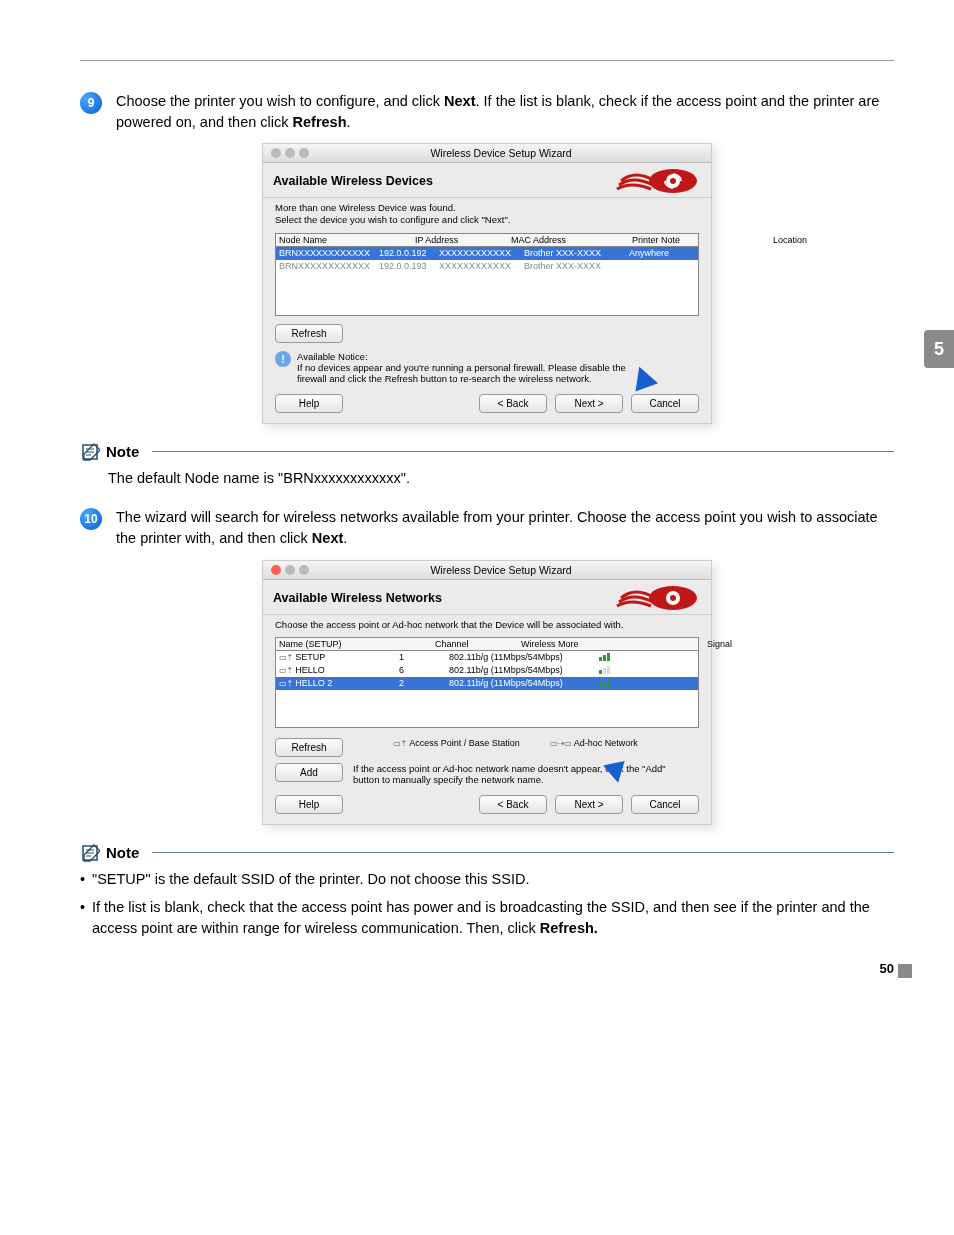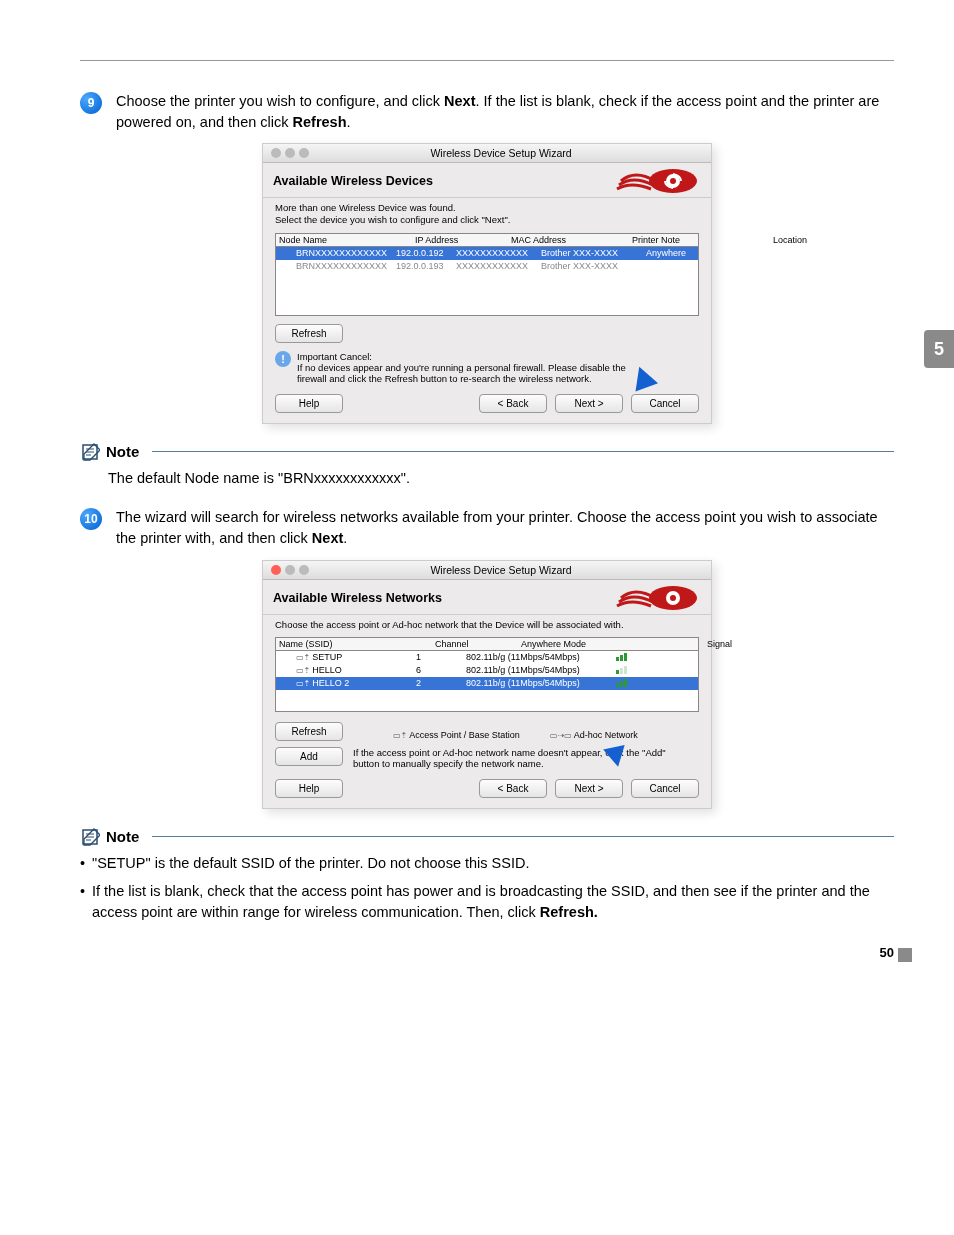--- a/index.html
+++ b/index.html
@@ -81,21 +81,21 @@
   .dlg-body { padding:4px 12px 10px 12px; }
   .dlg-intro { font-size:9.5px; line-height:1.3; margin-bottom:6px;}
   .grid-head, .grid-row {
     display:grid;
     font-size:9px;
     align-items:center;
   }
   .d1 .grid-head, .d1 .grid-row { grid-template-columns: 100px 60px 85px 105px 60px; }
   .grid-head { background:#f6f6f6; border: 1px solid #888; border-bottom:0; padding:1px 3px;gap:36px;}
   .grid-rows { border:1px solid #888; background:#fff; height:70px; overflow:hidden;}
-  .grid-row { padding:0 20px; height:13px; }
+  .grid-row { padding:0 3px; height:13px; }
   .grid-row.sel { background:#3874d6; color:#fff;}
   .grid-row.dim { color:#888; }
   .btn {
     display:inline-block; border:1px solid #999; border-radius:4px;
     background:linear-gradient(#fdfdfd,#e5e5e5);
     font-size:10px; padding:3px 0; text-align:center;
     min-width:68px;
   }
   .btn-row { display:flex; justify-content:space-between; margin-top:10px; gap:70px;}
   .btn-row .right { display:flex; gap:8px; }
@@ -123,27 +123,27 @@
   .note-icon svg { display:block; }
   .note-rule-wrap { display:flex; align-items:center; gap:13px; }
   .note-rule { flex:1; height:1px; background:#5a7a9a; }
   .note-body { padding: 6px 0 0 28px; font-size:14.5px; line-height:1.5;}
   .note-body ul { list-style: none; padding-left: 0;}
   .note-body li { position:relative; padding-left:12px; margin-bottom:6px;}
   .note-body li::before { content:"•"; position:absolute; left:0; top:0;}
 
   
   .d2 .grid-head, .d2 .grid-row { grid-template-columns: 120px 50px 150px 60px;}
-  .d2 .grid-rows { height:62px;}
+  .d2 .grid-rows { height:78px;}
   .signal { display:flex; gap:1px; align-items:flex-end;}
   .signal span{ width:3px;background:#2c9b34; }
   .signal .b1{height:4px} .signal .b2{height:6px} .signal .b3{height:8px}
   .signal.low .b2,.signal.low .b3{ background:#cde6cf;}
   .net-ico { font-size:8px; color:#555; margin-right:2px;}
-  .legend { display:flex; gap:30px; font-size:9px; margin-top:8px; align-items:center; padding-left:140px;}
+  .legend { display:flex; gap:30px; font-size:9px; margin-top:0; align-items:center; padding-left:140px;}
   .add-note { font-size:9.5px; margin-top:6px; display:flex; gap:10px; align-items:flex-start; position:relative;}
   .d2 .arrow2 {
     position:absolute; left:330px; top:0;
     width:0;height:0;
     border-left:11px solid transparent;border-right:11px solid transparent;border-top:20px solid #1560d0;
     transform: rotate(-12deg);
   }
 
   
   .side-tab {
@@ -228,21 +228,21 @@
           <div>192.0.0.193</div>
           <div>XXXXXXXXXXXX</div>
           <div>Brother XXX-XXXX</div>
           <div> </div>
         </div>
       </div>
       <div style="margin-top:8px;"><span class="btn">Refresh</span></div>
       <div class="notice-row">
         <div class="info-ico">!</div>
         <div>
-          <div style="font-size:9.5px">Important Cancel:</div>
+          <div style="font-size:9.5px">Available Notice:</div>
           <div style="padding-right:50px">If no devices appear and you're running a personal firewall. Please disable the firewall and click the Refresh button to re-search the wireless network.</div>
         </div>
         <div class="arrow"></div>
       </div>
       <div class="btn-row">
         <span class="btn">Help</span>
         <div class="right">
           <span class="btn">&lt; Back</span>
           <span class="btn">Next &gt;</span>
           <span class="btn">Cancel</span>
@@ -294,23 +294,23 @@
             <path d="M44 14 Q24 2 10 14" stroke="#c01818" stroke-width="3" fill="none"></path>
             <circle cx="62" cy="14" r="7" fill="#fff"></circle>
             <circle cx="62" cy="14" r="3" fill="#c01818"></circle>
           </svg>
       </div>
     </div>
     <hr style="border:none;border-top:1px solid #ccc;">
     <div class="dlg-body">
       <div class="dlg-intro">Choose the access point or Ad-hoc network that the Device will be associated with.</div>
       <div class="grid-head">
-        <div>Name (SSID)</div>
+        <div>Name (SETUP)</div>
         <div>Channel</div>
-        <div>Anywhere Mode</div>
+        <div>Wireless More</div>
         <div>Signal</div>
       </div>
       <div class="grid-rows">
         <div class="grid-row">
           <div><span class="net-ico">▭⇡</span><span>SETUP</span></div>
           <div>1</div>
           <div>802.11b/g (11Mbps/54Mbps)</div>
           <div class="signal">
               <span class="b1"></span>
               <span class="b2"></span>

